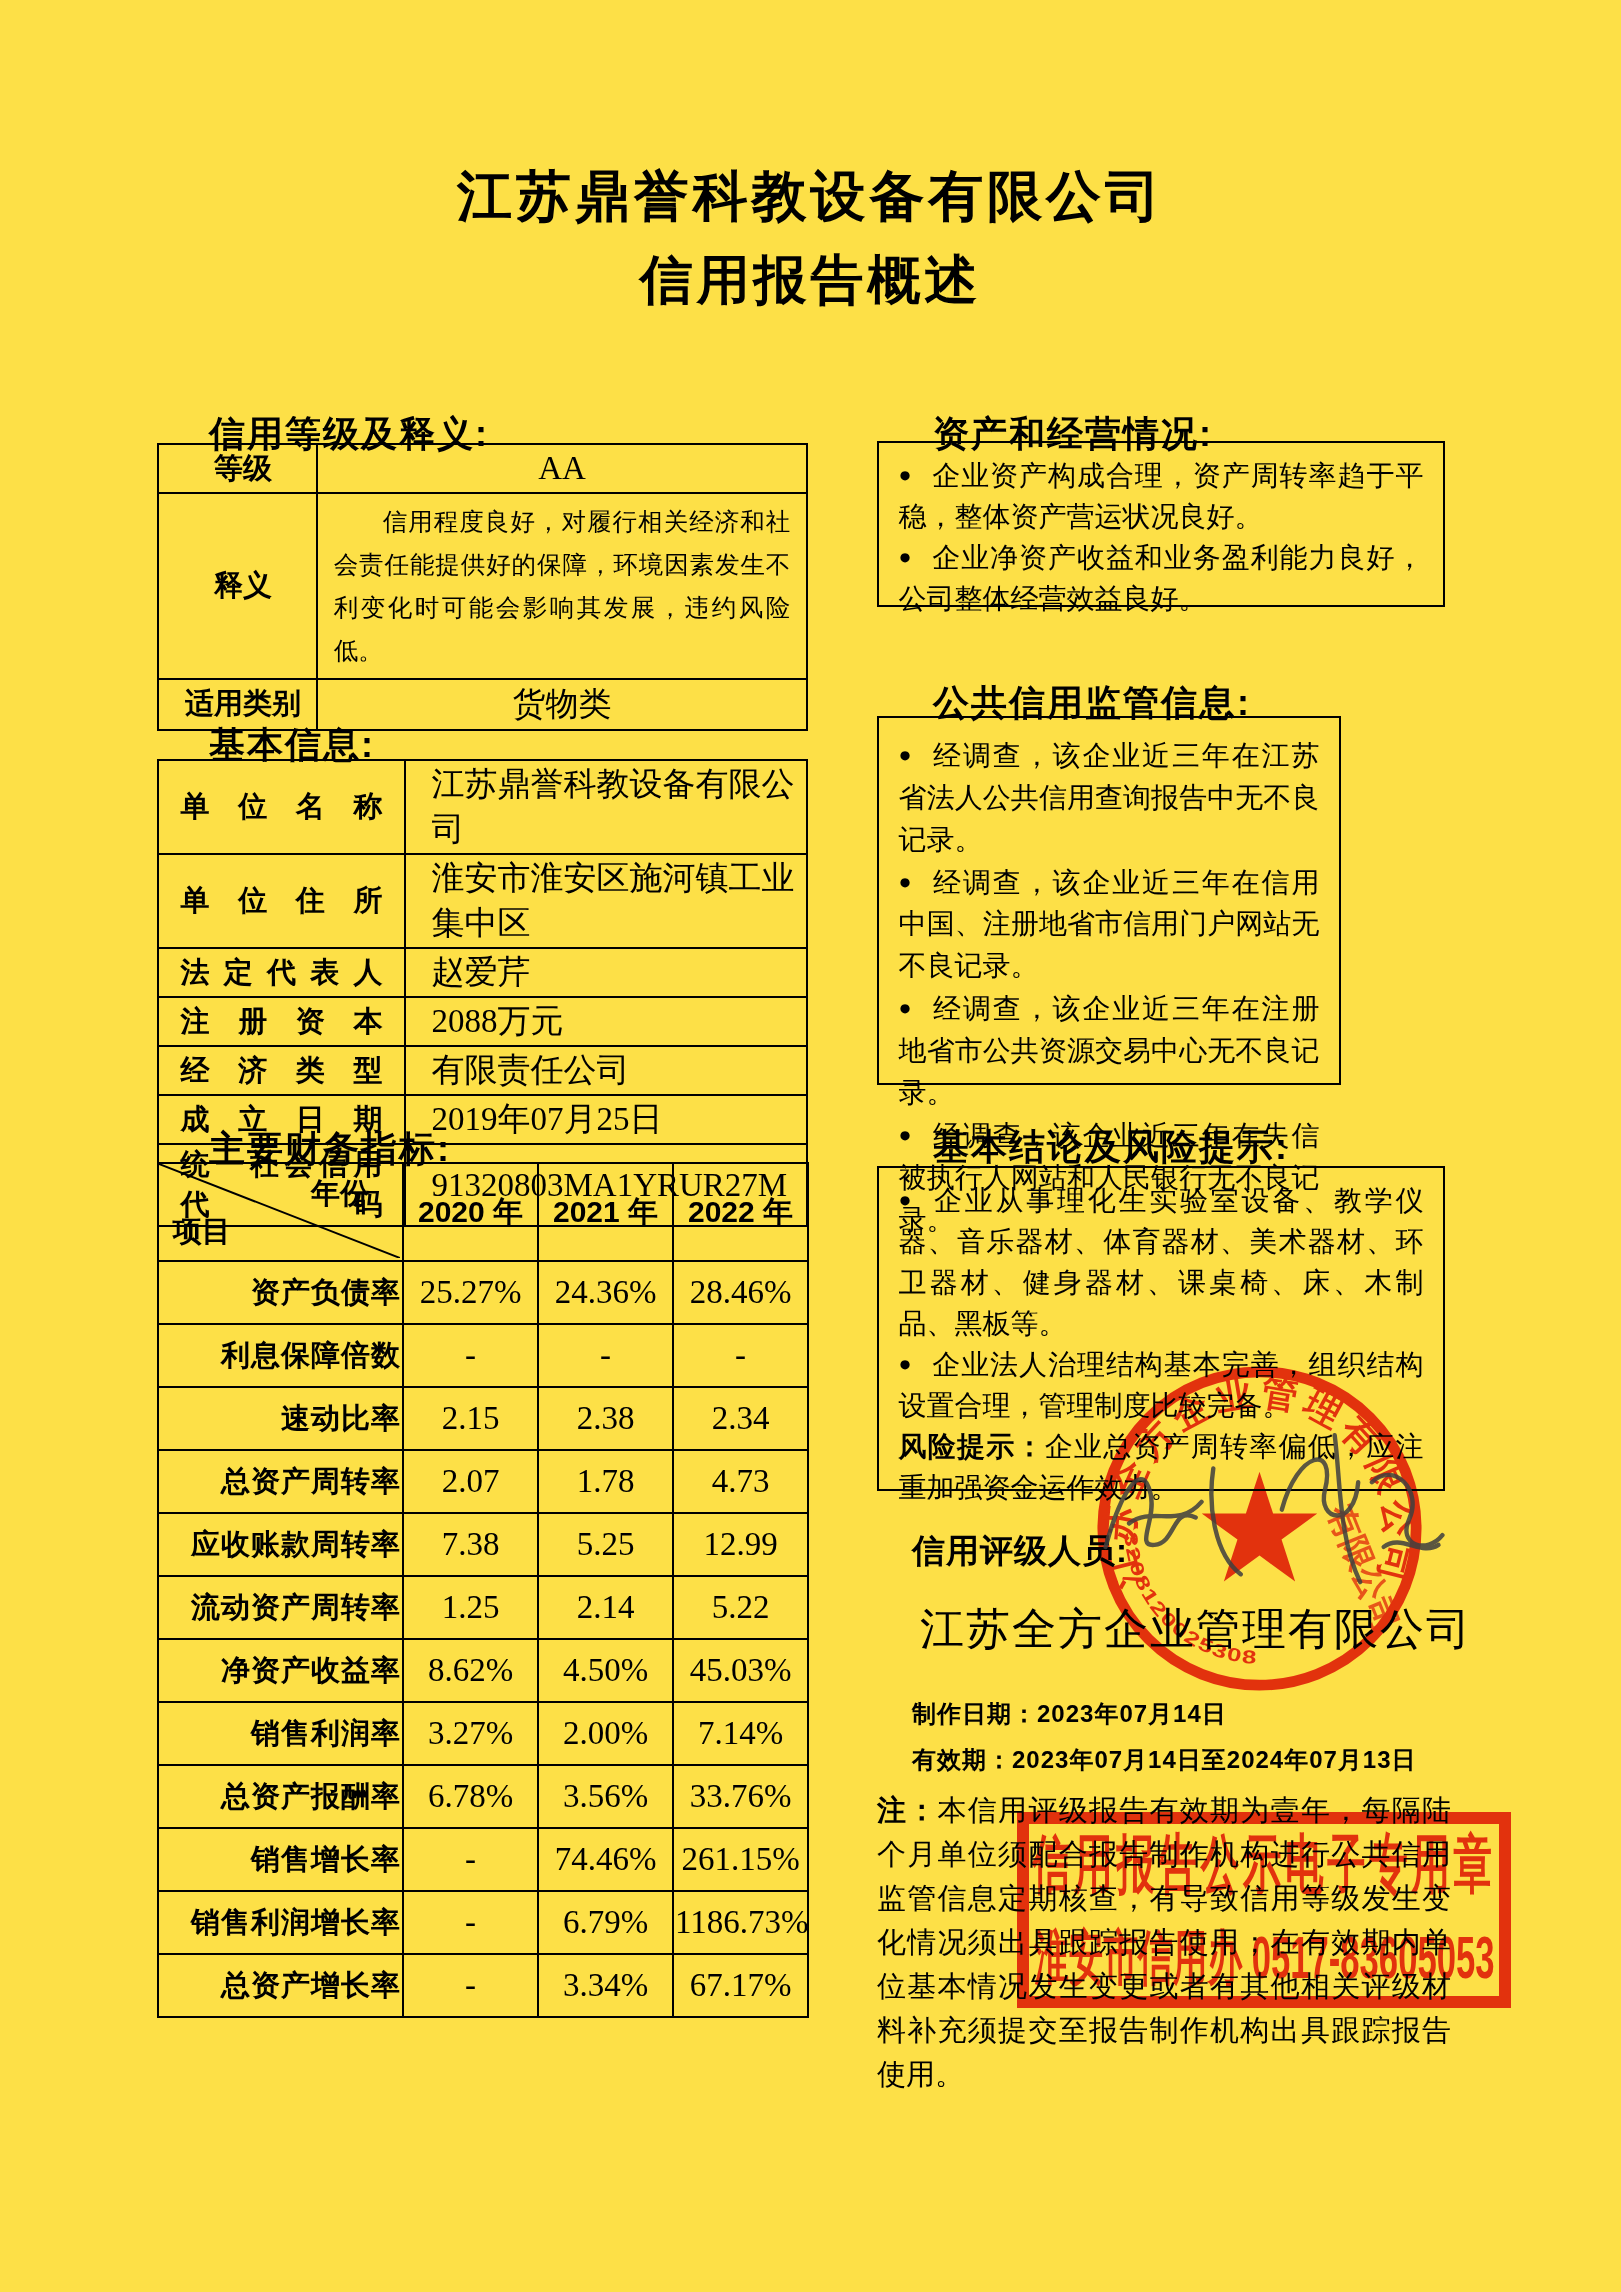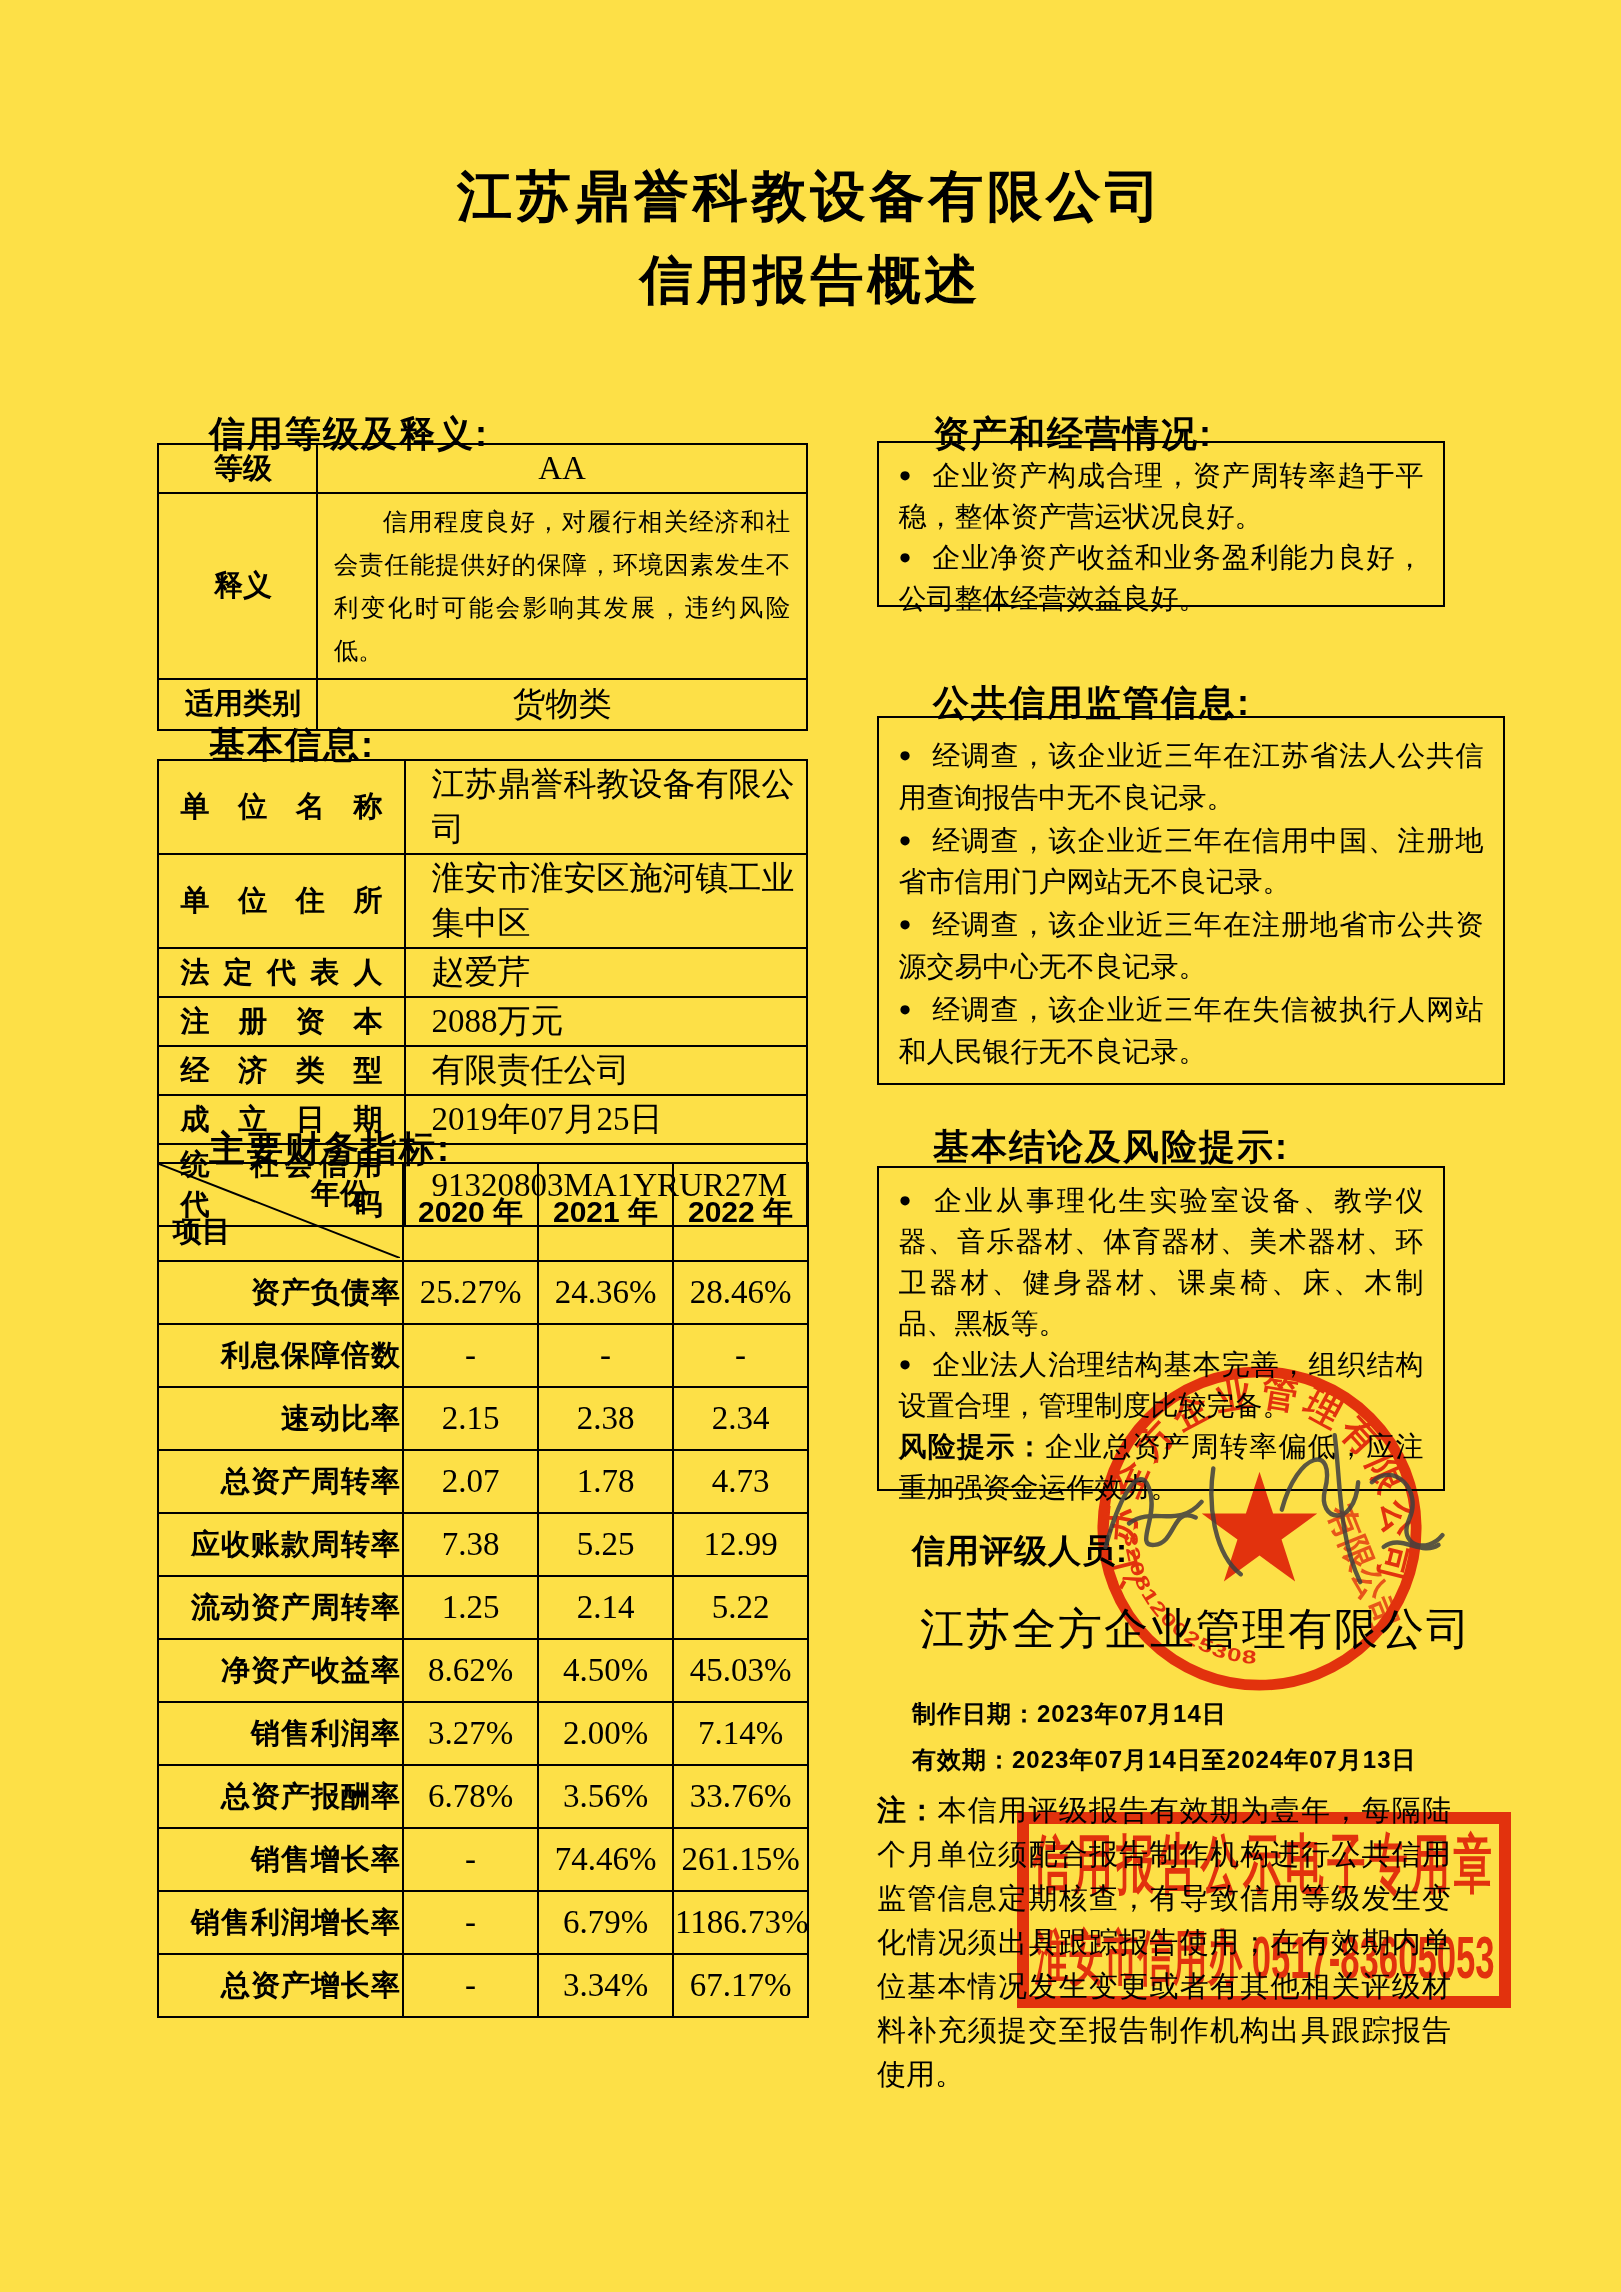--- a/index.html
+++ b/index.html
@@ -228,21 +228,21 @@
   <div class="abs h z1" style="left:933px;top:410px;">资产和经营情况:</div>
   <div class="abs box z1" style="left:877px;top:441px;width:568px;height:166px;padding:11.8px 19.6px;line-height:41px;">
     <div>
 
     <p><span class="dot">●</span><span>企业资产构成合理，资产周转率趋于平稳，整体资产营运状况良好。</span></p>
         <p><span class="dot">●</span><span>企业净资产收益和业务盈利能力良好，公司整体经营效益良好。</span></p>
       </div>
   </div>
 
   <div class="abs h z1" style="left:933px;top:672px;margin-top:7px;">公共信用监管信息:</div>
-  <div class="abs box z1" style="left:877px;top:716px;width:628px;height:369px;padding:15.7px 19.6px;line-height:42px;">
+  <div class="abs box z1" style="left:877px;top:716px;width:464px;height:369px;padding:15.7px 19.6px;line-height:42px;">
     <div>
 
     <p><span class="dot">●</span><span>经调查，该企业近三年在江苏省法人公共信用查询报告中无不良记录。</span></p>
         <p><span class="dot">●</span><span>经调查，该企业近三年在信用中国、注册地省市信用门户网站无不良记录。</span></p>
         <p><span class="dot">●</span><span>经调查，该企业近三年在注册地省市公共资源交易中心无不良记录。</span></p>
         <p><span class="dot">●</span><span>经调查，该企业近三年在失信被执行人网站和人民银行无不良记录。</span></p>
       </div>
   </div>
 
   <div class="abs h z1" style="left:933px;top:1123px;">基本结论及风险提示:</div>

